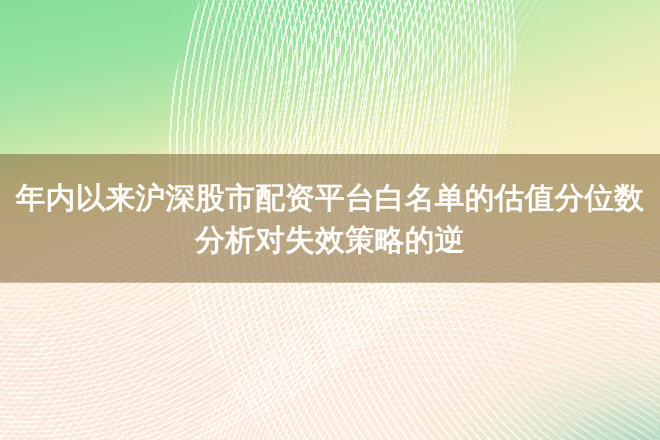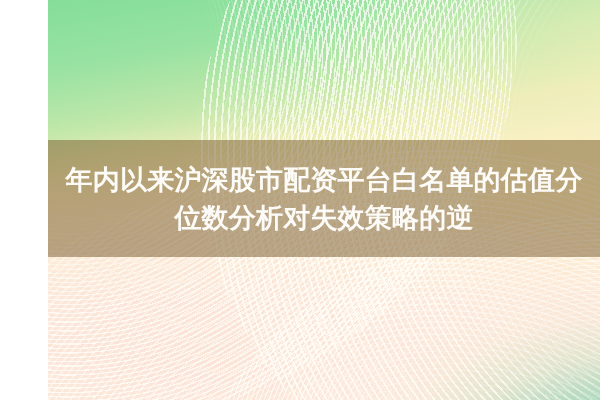--- a/index.html
+++ b/index.html
@@ -6,25 +6,24 @@
     margin: 0;
     padding: 0;
     background: #ffffff;
   }
   body {
     font-family: "Liberation Sans", "DejaVu Sans", sans-serif;
   }
 
   #banner {
     position: relative;
-    width: 552px;
+    width: 600px;
     height: 400px;
     overflow: hidden;
     background: #f6efd2;
-    margin-left: 48px;
   }
 
   
   .layer {
     position: absolute;
     inset: 0;
     pointer-events: none;
   }
 
   

